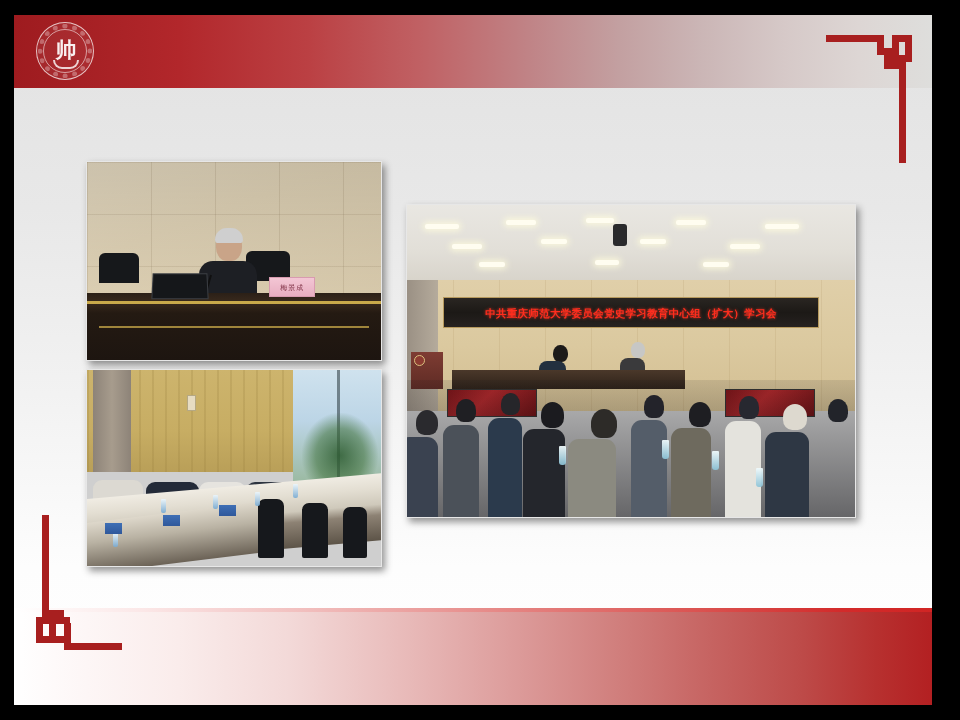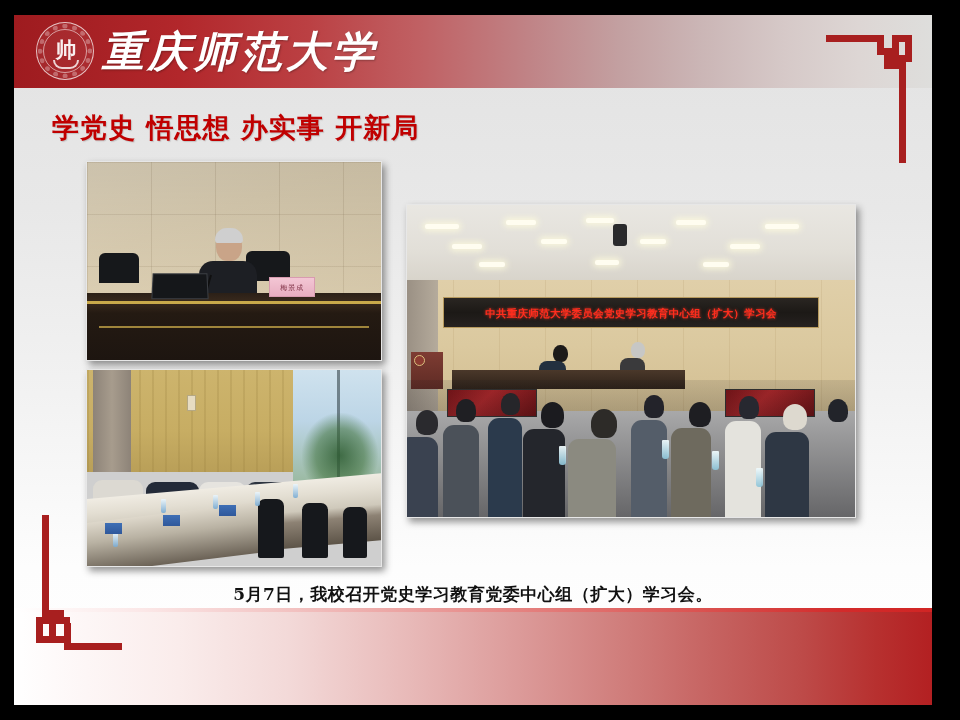--- a/index.html
+++ b/index.html
@@ -421,41 +421,39 @@
     <div class="header-band">
 
       <div class="header-logo">
         <div class="seal-outer"></div>
         <div class="seal-ring-text"></div>
         <div class="seal-inner"></div>
         <div class="seal-glyph">帅</div>
         <div class="seal-book"></div>
       </div>
 
-      <div class="header-title-zh">重庆师范大学</div>
     </div>
 
     <div class="corner-tr">
       <svg viewBox="0 0 92 140" xmlns="http://www.w3.org/2000/svg">
         <g fill="#a81f1f">
           <rect x="0" y="6" width="58" height="7"></rect>
           <rect x="51" y="6" width="7" height="20"></rect>
           <rect x="51" y="19" width="22" height="7"></rect>
           <rect x="66" y="6" width="7" height="20"></rect>
           <rect x="66" y="6" width="20" height="7"></rect>
           <rect x="79" y="6" width="7" height="26"></rect>
           <rect x="58" y="26" width="28" height="7"></rect>
           <rect x="58" y="26" width="7" height="14"></rect>
           <rect x="58" y="33" width="22" height="7"></rect>
           <rect x="73" y="33" width="7" height="101"></rect>
         </g>
       </svg>
     </div>
 
-    <div class="headline">学党史  悟思想  办实事  开新局</div>
 
     <div class="photo" id="photo-podium">
       <div class="photo-inner">
         <div class="p1-wall"></div>
         <div class="p1-chair-l"></div>
         <div class="p1-chair-r"></div>
         <div class="p1-person-body"></div>
         <div class="p1-person-head"></div>
         <div class="p1-person-hair"></div>
         <div class="p1-mic"></div>
@@ -577,21 +575,20 @@
           <div class="p3-ahead" style="left:94%; top:14%; width:20px; height:23px; background:#22242a;"></div>
 
           <div class="p3-bottle" style="left:34%; top:48%;"></div>
           <div class="p3-bottle" style="left:57%; top:44%;"></div>
           <div class="p3-bottle" style="left:68%; top:52%;"></div>
           <div class="p3-bottle" style="left:78%; top:64%;"></div>
         </div>
       </div>
     </div>
 
-    <div class="caption">5月7日，我校召开党史学习教育党委中心组（扩大）学习会。</div>
 
     <div class="footer-topline"></div>
     <div class="footer-band"></div>
 
     <div class="corner-bl">
       <svg viewBox="0 0 92 142" xmlns="http://www.w3.org/2000/svg">
         <g fill="#a81f1f">
           <rect x="6" y="0" width="7" height="101"></rect>
           <rect x="6" y="95" width="22" height="7"></rect>
           <rect x="21" y="95" width="7" height="14"></rect>

